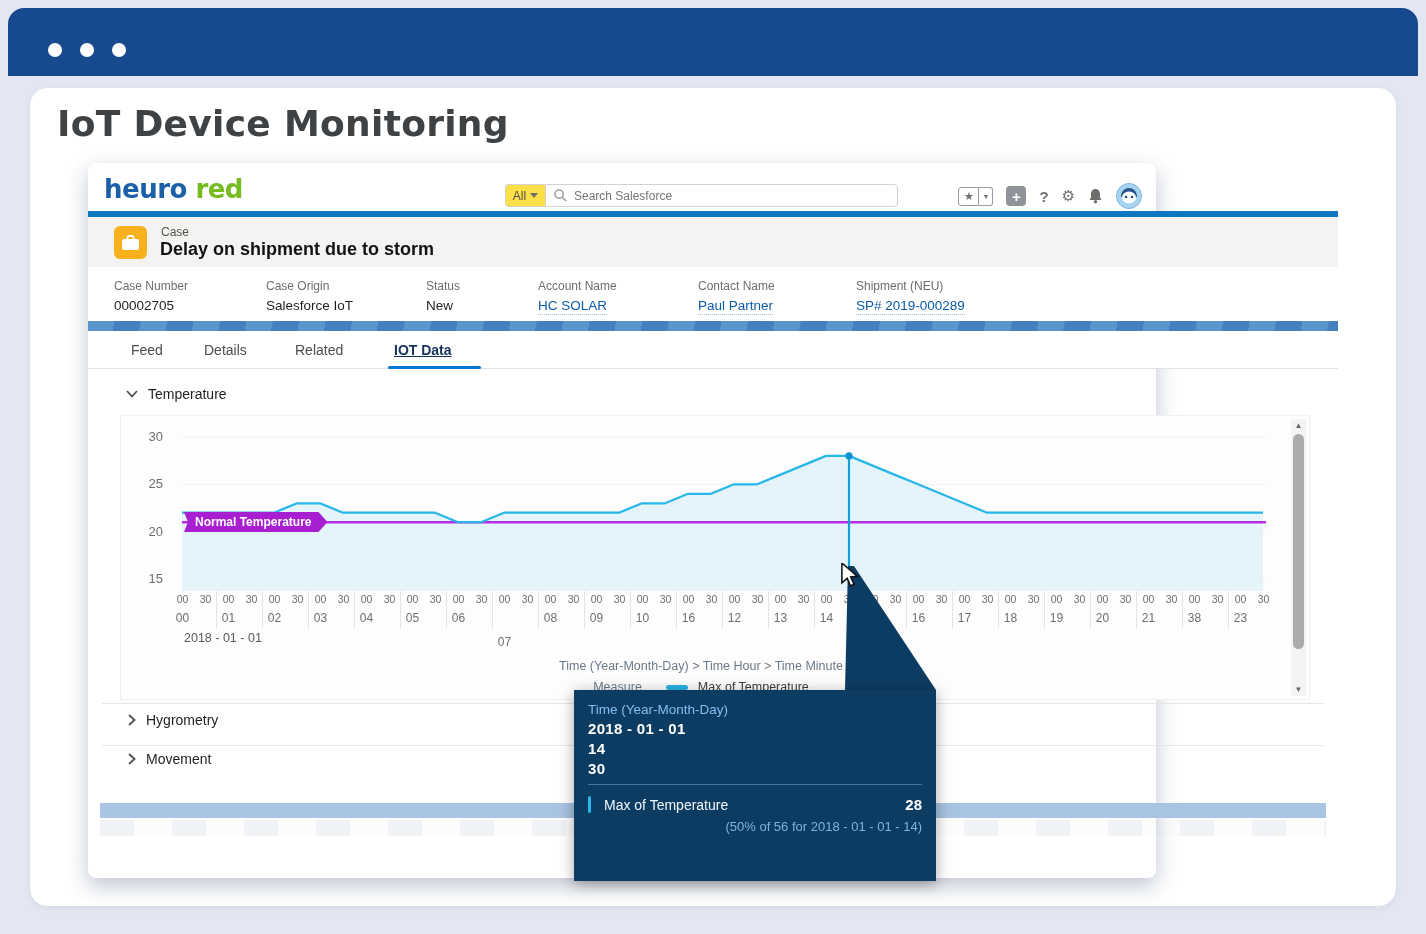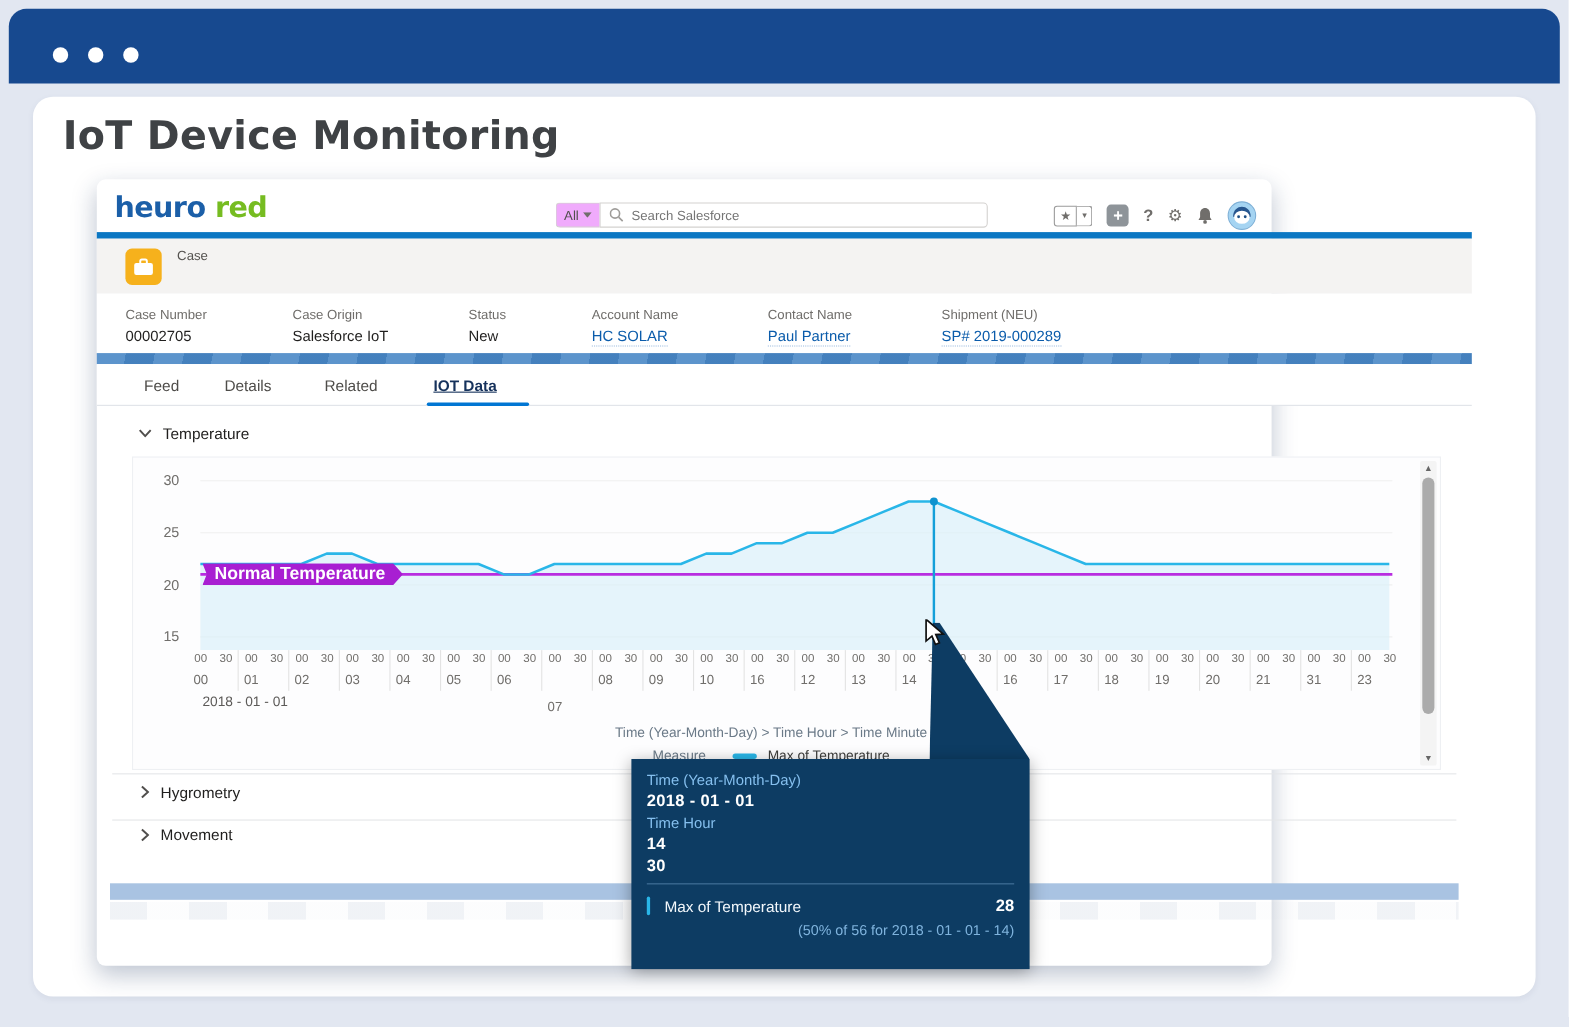--- a/index.html
+++ b/index.html
@@ -18,21 +18,21 @@
   .outer-card { left:30px; top:88px; width:1366px; height:818px; background:#ffffff; border-radius:18px; box-shadow:0 2px 6px rgba(60,80,120,.08); }
   .page-title { left:57px; top:103px; font-family:"DejaVu Sans", sans-serif; font-size:36px; font-weight:800; color:#3f4245; letter-spacing:.3px; }
 
   
   .sf-window { left:88px; top:163px; width:1068px; height:715px; background:#fff; border-radius:8px; box-shadow:0 8px 22px rgba(21,48,88,.28); }
 
   
   .sf-logo { left:16px; top:11px; font-family:"DejaVu Sans", sans-serif; font-size:26px; font-weight:bold; letter-spacing:-0.5px; }
   .sf-logo .lg-blue { color:#1b5fa8; }
   .sf-logo .lg-green { color:#76bc21; }
-  .search-scope { left:417px; top:21px; width:40px; height:23px; border:1px solid #d4d2d0; border-right:none; border-radius:4px 0 0 4px; background:#f0abfc; font-size:12px; color:#514f4d; display:flex; align-items:center; justify-content:center; gap:4px; cursor:pointer; }
+  .search-scope { left:417px; top:21px; width:40px; height:23px; border:1px solid #d4d2d0; border-right:none; border-radius:4px 0 0 4px; background:#fde047; font-size:12px; color:#514f4d; display:flex; align-items:center; justify-content:center; gap:4px; cursor:pointer; }
   .search-box { left:457px; top:21px; width:353px; height:23px; border:1px solid #d4d2d0; border-radius:0 4px 4px 0; background:#fff; display:flex; align-items:center; padding-left:8px; gap:7px; }
   .search-box input { border:none; outline:none; font-size:12px; width:280px; color:#3e3e3c; background:transparent; font-family:"Liberation Sans",sans-serif; }
   .hdr-icons { right:14px; top:20px; display:flex; align-items:center; gap:13px; color:#706e6b; }
   .fav-group { display:flex; }
   .fav-star { width:21px; height:19px; border:1px solid #9b9b9b; border-radius:3px 0 0 3px; font-size:11px; display:flex; align-items:center; justify-content:center; color:#706e6b; background:#fff; cursor:pointer; }
   .fav-drop { width:14px; height:19px; border:1px solid #9b9b9b; border-left:none; border-radius:0 3px 3px 0; font-size:7px; display:flex; align-items:center; justify-content:center; color:#706e6b; background:#fff; cursor:pointer; }
   .plus-btn { width:20px; height:20px; border-radius:4px; background:#8e9499; color:#fff; font-size:15px; font-weight:bold; display:flex; align-items:center; justify-content:center; cursor:pointer; }
   .hdr-glyph { font-size:15px; cursor:pointer; }
   .avatar { width:26px; height:26px; border-radius:50%; background:#a5d4f2; border:1px solid #7fb0d6; overflow:hidden; cursor:pointer; display:flex; align-items:center; justify-content:center; }
 
@@ -62,21 +62,21 @@
   .tab-underline { left:292px; top:35px; width:93px; height:3px; background:#0176d3; border-radius:2px; }
 
   
   .section-head { font-size:14px; color:#201f1e; cursor:pointer; display:flex; align-items:center; gap:10px; }
   .divider { left:14px; width:1222px; height:1px; background:#e4e6e8; }
 
   
   .chart-box { left:32px; top:252px; width:1190px; height:285px; background:#fdfdfe; border:1px solid #eef0f3; }
   .ytick { width:34px; text-align:right; font-size:13px; color:#706e6b; }
   .chart-svg-holder { left:61px; top:0; width:1084px; height:175px; }
-  .ref-badge { left:63px; top:96px; height:20px; background:#a81fd2; color:#fff; font-size:16px; font-weight:bold; line-height:20px; padding:0 16px 0 11px;
+  .ref-badge { left:63px; top:96px; height:20px; background:#a81fd2; color:#fff; font-size:12px; font-weight:bold; line-height:20px; padding:0 16px 0 11px;
     clip-path:polygon(0 0, calc(100% - 9px) 0, 100% 50%, calc(100% - 9px) 100%, 0 100%, 4px 50%); }
   .x-axis { left:61px; top:177px; width:1084px; height:68px; }
   .min-label { position:absolute; top:0; width:23px; text-align:center; font-size:10.5px; color:#706e6b; }
   .hour-label { position:absolute; top:18px; width:23px; text-align:center; font-size:12px; color:#706e6b; }
   .x-sep { position:absolute; top:-2px; width:1px; height:37px; background:#e3e3e3; }
   .date-label { position:absolute; left:2px; top:38px; font-size:12.5px; color:#5c5a58; }
   .legend-hier { left:0; top:243px; width:1160px; text-align:center; font-size:12.5px; color:#6b7a88; }
   .legend-row { left:0; top:264px; width:1160px; display:flex; align-items:center; justify-content:center; gap:10px; font-size:12.5px; }
   .legend-measure { color:#6b7a88; margin-right:14px; }
   .legend-swatch { width:22px; height:5px; border-radius:2.5px; background:#29b6e8; }
@@ -164,20 +164,21 @@
   <div class="abs brand-bar"></div>
 
   <div class="abs case-band"></div>
   <div class="abs case-icon">
     <svg width="19" height="17" viewBox="0 0 19 17">
       <rect x="1" y="5" width="17" height="11" rx="2" fill="#ffffff"></rect>
       <path d="M6.5 5 L6.5 3.4 C6.5 2.6 7.1 2 7.9 2 L11.1 2 C11.9 2 12.5 2.6 12.5 3.4 L12.5 5" fill="none" stroke="#ffffff" stroke-width="1.8"></path>
     </svg>
   </div>
   <div class="abs case-entity">Case</div>
+  <div class="abs case-title">Delay on shipment due to storm</div>
 
   <div class="abs fields-row">
     <div class="abs field" style="left:26px">
       <div class="f-label">Case Number</div>
       <div class="f-value">00002705</div>
     </div>
     <div class="abs field" style="left:178px">
       <div class="f-label">Case Origin</div>
       <div class="f-value">Salesforce IoT</div>
     </div>
@@ -322,21 +323,21 @@
         <span class="min-label" style="left: 909px;">00</span>
         <span class="min-label" style="left: 932px;">30</span>
         <span class="hour-label" style="left: 909px;">20</span>
         <div class="x-sep" style="left: 954px;"></div>
         <span class="min-label" style="left: 955px;">00</span>
         <span class="min-label" style="left: 978px;">30</span>
         <span class="hour-label" style="left: 955px;">21</span>
         <div class="x-sep" style="left: 1000px;"></div>
         <span class="min-label" style="left: 1001px;">00</span>
         <span class="min-label" style="left: 1024px;">30</span>
-        <span class="hour-label" style="left: 1001px;">31</span>
+        <span class="hour-label" style="left: 1001px;">38</span>
         <div class="x-sep" style="left: 1046px;"></div>
         <span class="min-label" style="left: 1047px;">00</span>
         <span class="min-label" style="left: 1070px;">30</span>
         <span class="hour-label" style="left: 1047px;">23</span>
       </div>
     <div class="abs legend-hier">Time (Year-Month-Day) &gt; Time Hour &gt; Time Minute</div>
     <div class="abs legend-row">
       <span class="legend-measure">Measure</span>
       <span class="legend-swatch"></span>
       <span class="legend-series">Max of Temperature</span>
@@ -364,21 +365,20 @@
   </div>
 
   <div class="abs bottom-bar"></div>
   <div class="abs bottom-texture"></div>
 </div>
 
 <div class="abs wedge"></div>
 <div class="abs tooltip">
   <div class="tt-label">Time (Year-Month-Day)</div>
   <div class="tt-value">2018 - 01 - 01</div>
-  <div class="tt-label">Time Hour</div>
   <div class="tt-value">14</div>
   <div class="tt-value">30</div>
   <div class="tt-divider"></div>
   <div class="tt-measure-row">
     <span class="tt-measure-bar"></span>
     <span class="tt-measure-label">Max of Temperature</span>
     <span class="tt-measure-value">28</span>
   </div>
   <div class="tt-footnote">(50% of 56 for 2018 - 01 - 01 - 14)</div>
 </div>

